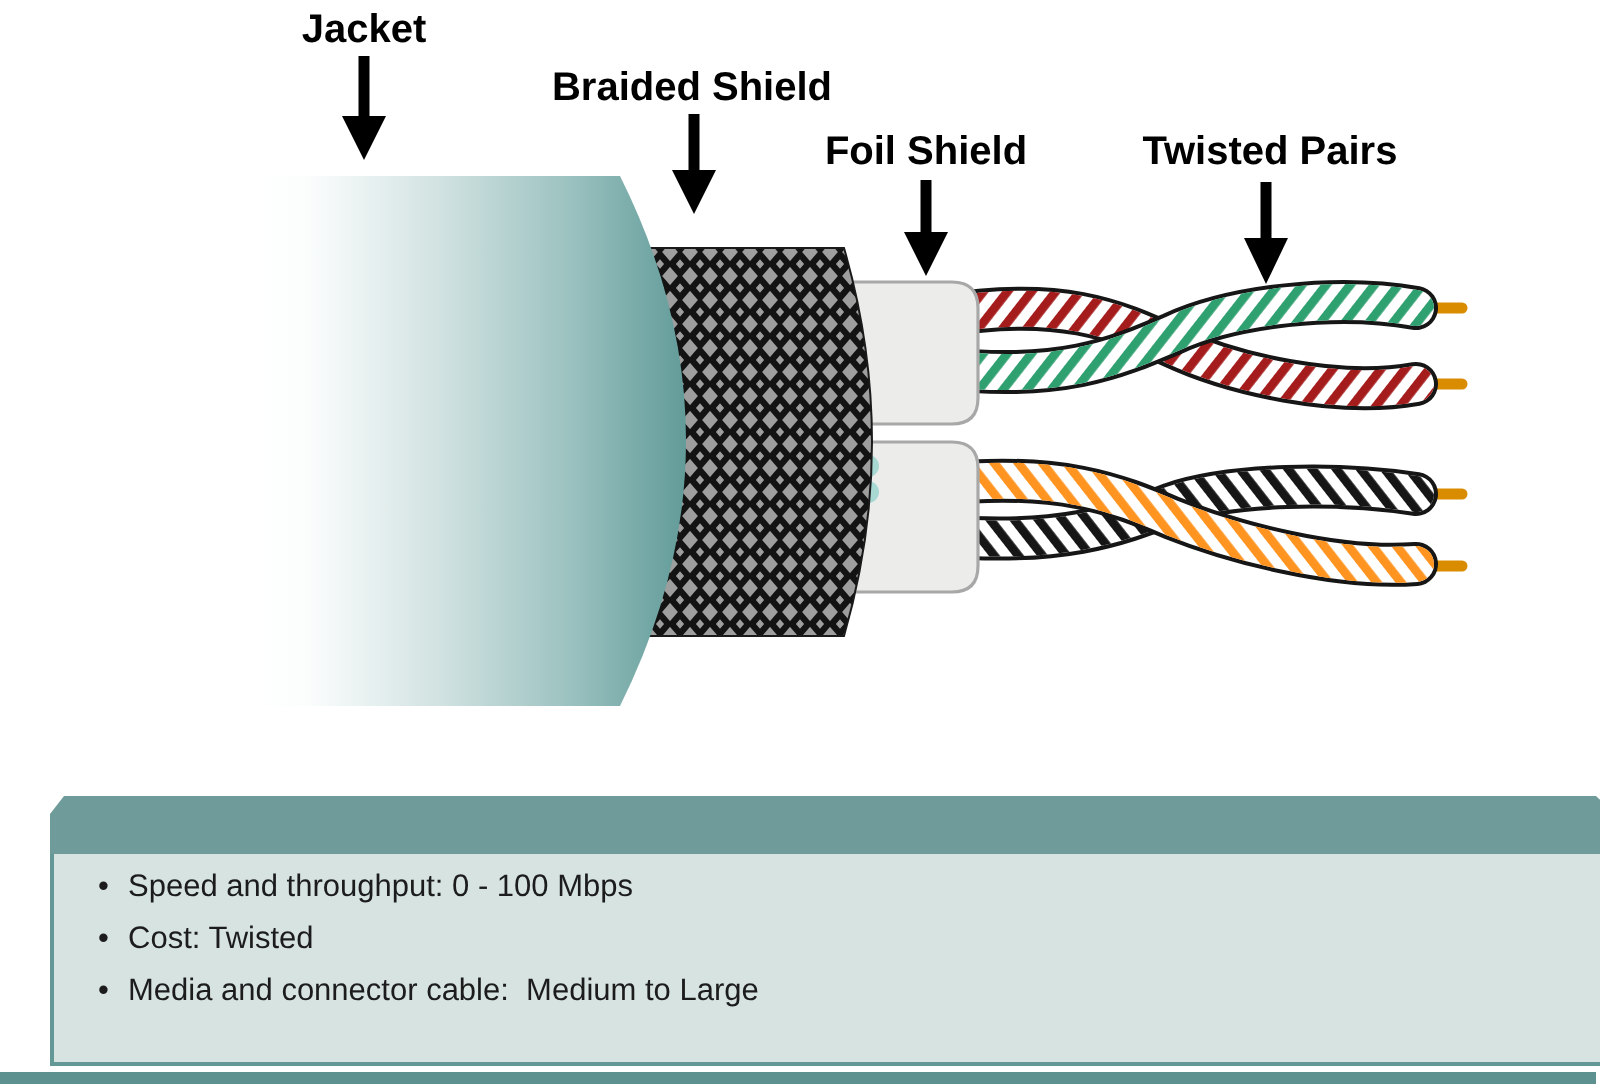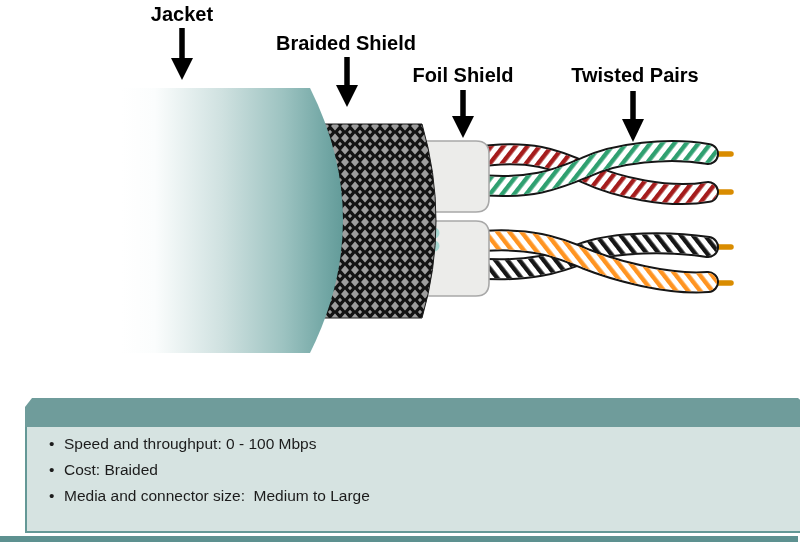--- a/index.html
+++ b/index.html
@@ -134,18 +134,18 @@
   <text class="layer-label" x="463" y="82" text-anchor="middle">Foil Shield</text>
   <text class="layer-label" x="635" y="82" text-anchor="middle">Twisted Pairs</text>
 </svg>
 </div>
 
 <div class="infobox">
   <div class="infobox-header"></div>
   <div class="infobox-body">
     <ul class="spec-list">
       <li><span class="bullet">•</span><span>Speed and throughput: 0 - 100 Mbps</span></li>
-      <li><span class="bullet">•</span><span>Cost: Braided</span></li>
-      <li><span class="bullet">•</span><span>Media and connector size:  Medium to Large</span></li>
+      <li><span class="bullet">•</span><span>Cost: Twisted</span></li>
+      <li><span class="bullet">•</span><span>Media and connector cable:  Medium to Large</span></li>
     </ul>
   </div>
 </div>
 <div class="bottom-strip"></div>
 
 </body></html>

